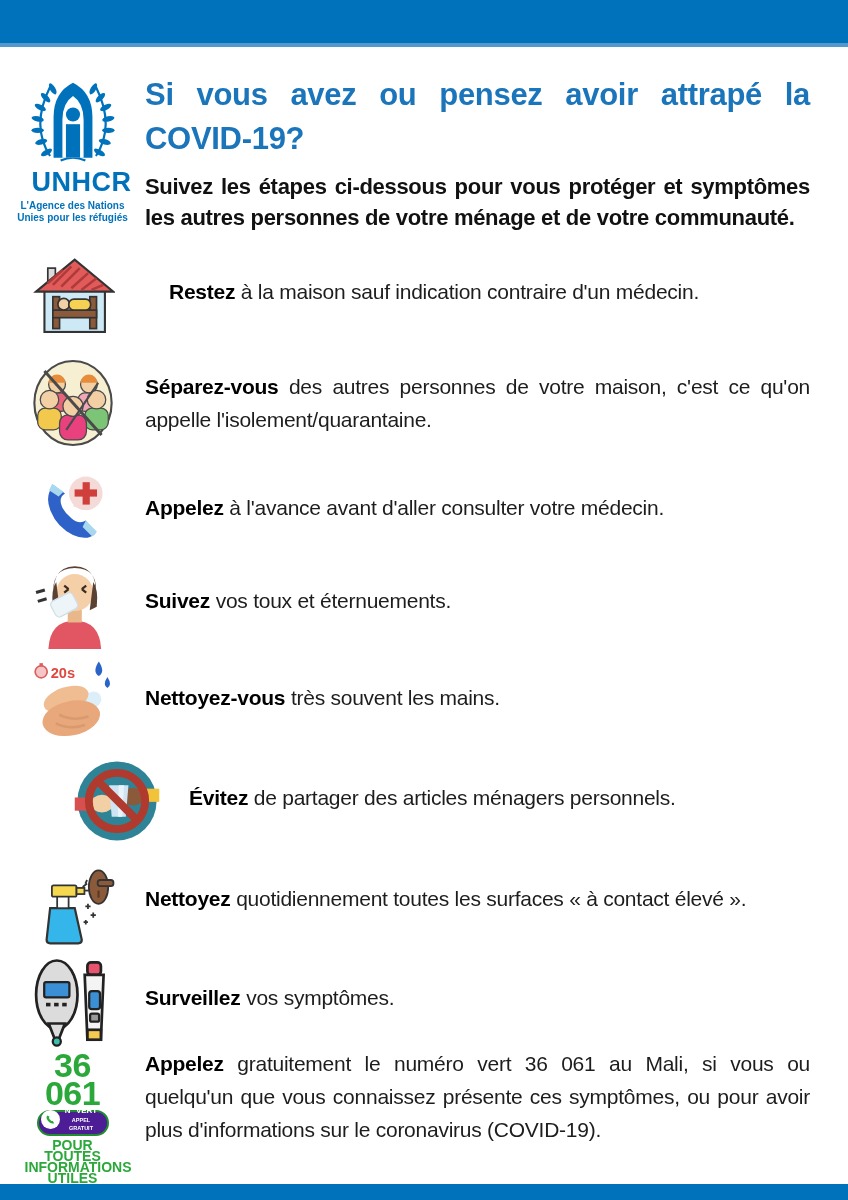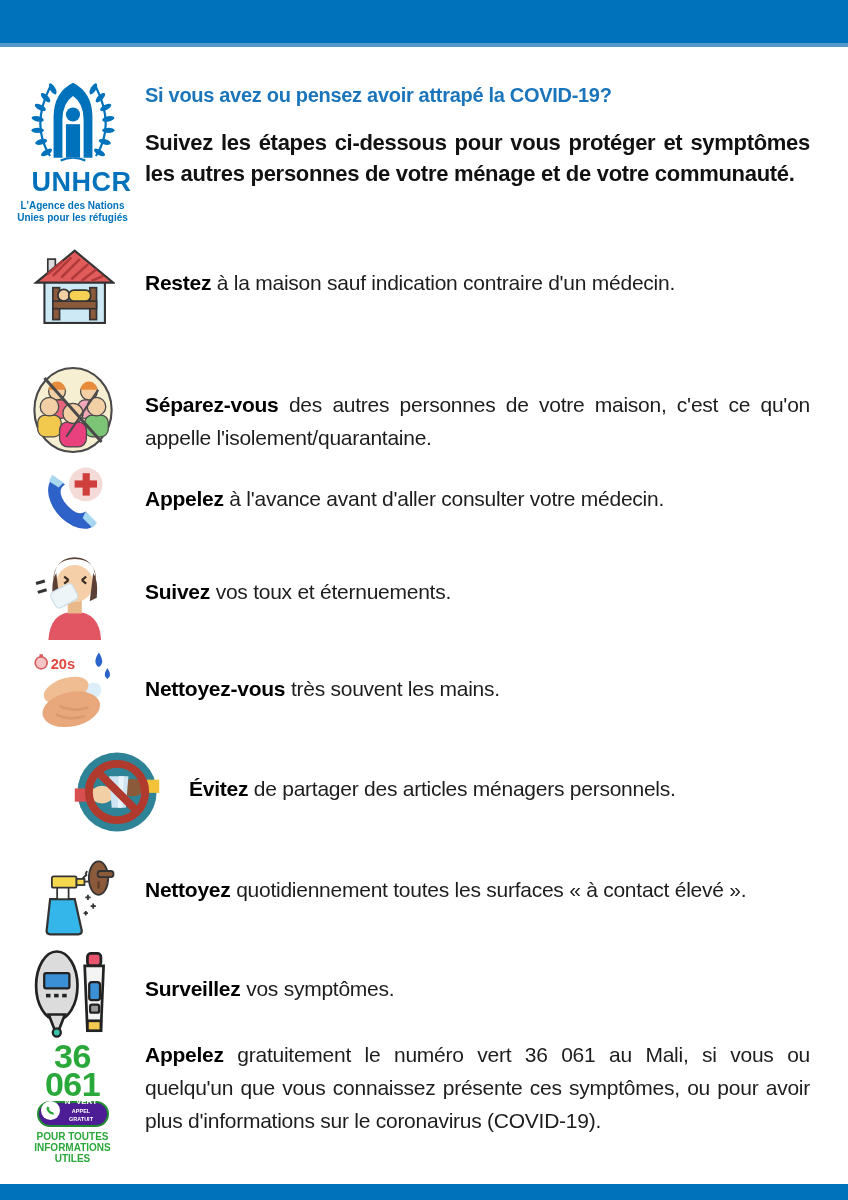--- a/index.html
+++ b/index.html
@@ -16,57 +16,57 @@
   .bottom-bar {
     position:absolute; left:0; bottom:0; width:100%; height:16px; background:#0072BC;
   }
   .header { display:flex; margin-top:24px; }
   .logo-cell { flex:0 0 145px; display:flex; justify-content:center; }
   .logo-block { width:118px; text-align:center; }
   .logo-wordmark { font-size:27px; font-weight:800; color:#0072BC; letter-spacing:0.5px; margin-top:-2px;text-align:right; }
   .logo-tagline { font-size:10px; font-weight:700; color:#0072BC; line-height:12px; margin-top:2px; }
   .title-cell { flex:1; padding-right:38px; }
   .poster-title {
-    margin-top:2px; color:#1B75BB; font-size:20px; font-weight:800;
+    margin-top:2px; color:#1B75BB; font-size:31px; font-weight:800;
     line-height:44px; text-align:justify; letter-spacing:-0.3px;
   }
   .poster-intro {
     margin-top:10px; color:#111111; font-size:22px; font-weight:700;
     line-height:31px; text-align:justify; letter-spacing:-0.3px;
   }
   .items { margin-top:6px; }
   .row { display:flex; align-items:center; }
   .icon-cell { flex:0 0 145px; display:flex; justify-content:center; align-items:center;margin-top:8px; }
   .text-cell {
     flex:1; padding-right:38px; color:#1d1d1d; font-size:21px;
     line-height:33px; text-align:justify; letter-spacing:-0.25px;
   }
   .lead { font-weight:700; color:#000; }
-  .r1{min-height:104px;} .r2{min-height:120px; align-items:flex-end;}
+  .r1{min-height:104px;gap:24px;} .r2{min-height:120px; align-items:center;}
   .r3{min-height:86px;} .r4{min-height:98px;} .r5{min-height:96px;}
   .r6{min-height:104px;padding-left:44px;} .r7{min-height:96px;} .r8{min-height:100px;}
   .r9{min-height:100px; align-items:flex-start;}
   .r2 .icon-cell { margin-top:0; }
   .r9 .icon-cell { margin-top:4px; }
   
   .hotline-block { width:96px; text-align:center; }
   .hotline-number { color:#2BA83A; font-size:34px; font-weight:800; letter-spacing:-0.5px; line-height:28px; }
   .hotline-pill {
     margin:3px auto 0; width:72px; height:26px; background:#4c1d95;
     border:2px solid #1f8c2f; border-radius:14px;
     display:flex; align-items:center; padding:0 4px 8px 2px;
   }
   .hotline-phone-circle {
     width:19px; height:19px; border-radius:50%; background:#ffffff; flex:0 0 19px;
     display:flex; align-items:center; justify-content:center;
   }
   .hotline-pill-text { flex:1; color:#ffffff; line-height:8px; text-align:center; }
   .hotline-pill-l1 { font-size:8px; font-weight:800; }
   .hotline-pill-l2 { font-size:5.5px; font-weight:700; margin-top:1px; }
-  .hotline-caption { margin-top:4px; color:#2BA83A; font-size:10px; font-weight:800; line-height:11px; }
+  .hotline-caption { margin-top:4px; color:#2BA83A; font-size:14px; font-weight:800; line-height:11px; }
 </style>
 </head>
 <body>
 
 <div class="page">
   <div class="top-bar"></div>
 
   <div class="header">
     <div class="logo-cell">
       <div class="logo-block">

